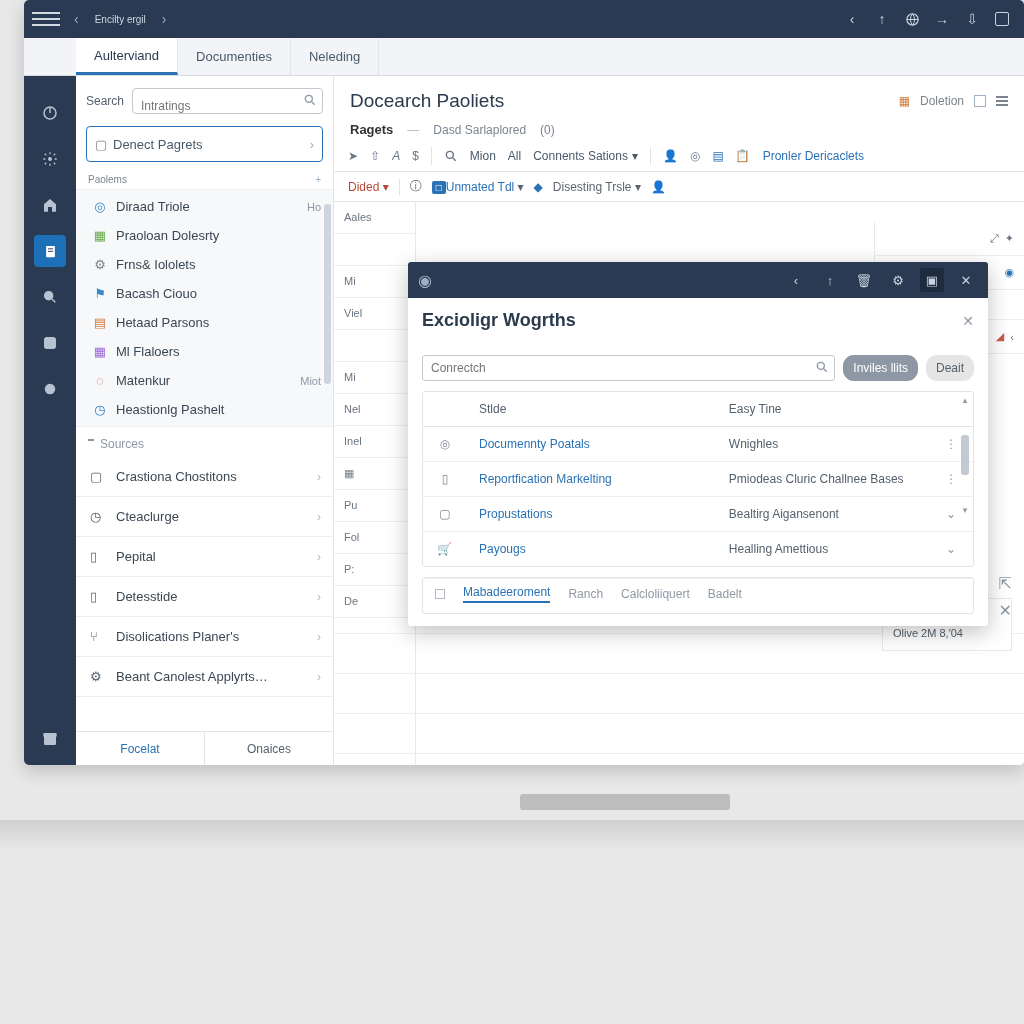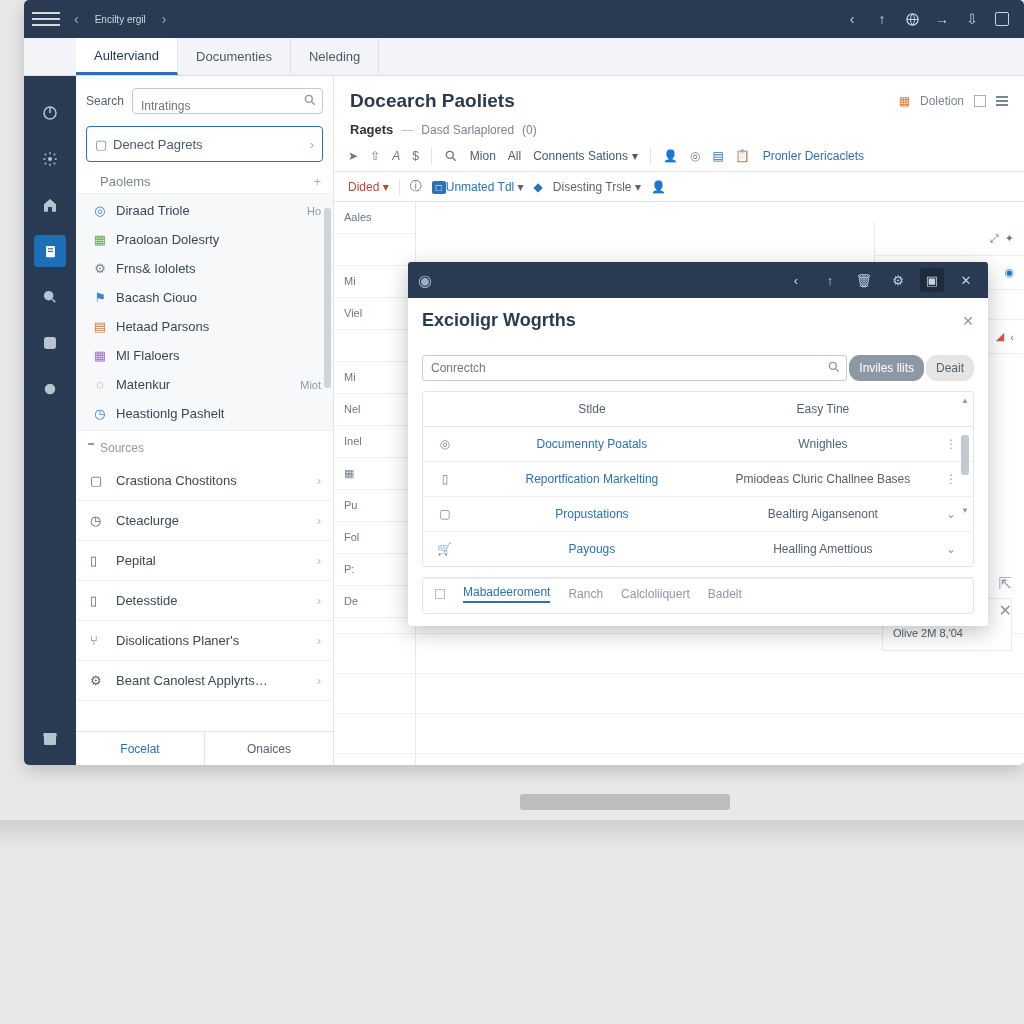--- a/index.html
+++ b/index.html
@@ -42,21 +42,21 @@
 .search-row { display: flex; align-items: center; padding: 12px 10px 8px; gap: 8px; }
 .search-lbl { color: #55616e; font-size: 12px; }
 .search-box { flex: 1; position: relative; }
 .search-box input { width: 100%; height: 26px; border: 1px solid #c2c9d1; border-radius: 4px; padding: 9px 24px 0 8px; font-size: 12px; color: #6b7684; }
 .search-box .mag { position: absolute; right: 6px; top: 5px; color: #8e98a4; font-size: 12px; }
 
 .pill { margin: 4px 10px; height: 36px; border: 1.5px solid #2a72b5; border-radius: 4px; display: flex; align-items: center; padding: 0 8px; cursor: pointer; color: #4a5a6a; }
 .pill .pi { width: 18px; color: #7a8590; }
 .pill .chevr { margin-left: auto; color: #9db0c6; }
 
-.section-hdr { display: flex; align-items: flex-end; padding: 8px 12px 4px; color: #7a8590; font-size: 13px; margin-left: 12px; }
+.section-hdr { display: flex; align-items: flex-end; padding: 8px 12px 4px; color: #7a8590; font-size: 10px; }
 .section-hdr .plus { margin-left: auto; color: #9db0c6; cursor: pointer; }
 
 .navlist { background: #f7f8fa; border-top: 1px solid #eceff3; border-bottom: 1px solid #eceff3; padding: 2px 0; position: relative; }
 .navlist::after { content: ""; position: absolute; right: 2px; top: 14px; width: 7px; height: 180px; background: #cfd5dc; border-radius: 3px; }
 .nav-item { display: flex; align-items: center; padding: 7px 12px 7px 14px; color: #3a4754; cursor: pointer; }
 .nav-item .nv-ico { width: 20px; display: flex; align-items: center; justify-content: center; margin-right: 6px; font-size: 13px; }
 .nav-item .meta { margin-left: auto; color: #8e98a4; font-size: 11px; }
 
 .src-hdr { padding: 10px 14px 6px 24px; color: #8e98a4; font-size: 12px; position: relative; }
 .src-hdr::before { content: ""; position: absolute; left: 12px; top: 12px; width: 6px; height: 2px; background: #8e98a4; }
@@ -64,27 +64,27 @@
 .src-item .nv-ico { width: 20px; margin-right: 6px; color: #5a6570; }
 .src-item .chevr { margin-left: auto; color: #b3bcc6; }
 
 .sb-footer { margin-top: auto; display: flex; border-top: 1px solid #e1e5ea; height: 34px; }
 .sb-footer div { flex: 1; display: flex; align-items: center; justify-content: center; font-size: 12px; color: #2a72b5; cursor: pointer; }
 .sb-footer div + div { border-left: 1px solid #e1e5ea; color: #55616e; }
 
 
 .main { flex: 1; display: flex; flex-direction: column; position: relative; background: #fff; }
 .main-hdr { display: flex; align-items: center; padding: 14px 16px 2px; }
-.main-title { font-size: 19px; font-weight: 700; color: #2a3b4d; }
+.main-title { font-size: 19px; font-weight: 400; color: #2a3b4d; }
 .hdr-right { margin-left: auto; display: flex; align-items: center; gap: 10px; color: #7a8590; font-size: 12px; }
 .hdr-right .sq { width: 12px; height: 12px; border: 1px solid #9db0c6; }
 .hdr-right .lines { display: flex; flex-direction: column; gap: 2px; }
 .hdr-right .lines span { width: 12px; height: 2px; background: #7a8590; }
 
-.sub-hdr { display: flex; align-items: center; gap: 8px; padding: 8px 16px 4px; font-size: 12px; color: #7a8590; }
+.sub-hdr { display: flex; align-items: center; gap: 14px; padding: 8px 16px 4px; font-size: 12px; color: #7a8590; }
 .sub-hdr .st { color: #333; font-weight: 600; font-size: 13px; }
 
 .toolbar { display: flex; align-items: center; gap: 12px; padding: 6px 14px; font-size: 12px; color: #4a5a6a; border-bottom: 1px solid #e1e5ea; flex-wrap: nowrap; }
 .toolbar .t-ico { color: #6b7684; cursor: pointer; }
 .toolbar .tb-drop { display: flex; align-items: center; gap: 4px; cursor: pointer; }
 .toolbar .link { color: #2a72b5; }
 .toolbar .sep { width: 1px; height: 18px; background: #e1e5ea; }
 
 .toolbar2 { display: flex; align-items: center; gap: 10px; padding: 6px 14px; font-size: 12px; color: #5a6570; border-bottom: 1px solid #e1e5ea; }
 .toolbar2 .red { color: #b84a3a; }
@@ -107,29 +107,29 @@
 .modal-shadow { position: absolute; left: 384px; top: 262px; width: 580px; box-shadow: 0 6px 22px rgba(0,0,0,.25); border-radius: 3px; background: #fff; }
 .modal-dark { height: 36px; background: #2a3a52; border-radius: 3px 3px 0 0; display: flex; align-items: center; padding: 0 10px; gap: 12px; }
 .modal-dark .circ { color: #9db0c6; }
 .modal-dark .mbtns { margin-left: auto; display: flex; align-items: center; gap: 10px; }
 .modal-dark .mbtn { width: 24px; height: 24px; border-radius: 3px; display: flex; align-items: center; justify-content: center; color: #c9d3df; cursor: pointer; font-size: 13px; }
 .modal-dark .mbtn.dark { background: #1e2a3d; }
 .modal-hdr { display: flex; align-items: center; padding: 12px 14px 8px; }
 .modal-title { font-size: 18px; font-weight: 600; color: #2a3b4d; }
 .modal-x { margin-left: auto; color: #8e98a4; cursor: pointer; font-size: 14px; }
 
-.modal-search { display: flex; align-items: center; gap: 2px; padding: 16px 14px 10px; }
+.modal-search { display: flex; align-items: center; gap: 8px; padding: 16px 14px 10px; }
 .modal-search .ms-box { flex: 1; position: relative; }
 .modal-search .ms-box input { width: 100%; height: 26px; border: 1px solid #c2c9d1; border-radius: 3px; padding: 0 26px 0 8px; font-size: 12px; }
 .modal-search .ms-box .mag { position: absolute; right: 6px; top: 5px; color: #8e98a4; }
 .mbtn-g { height: 26px; padding: 0 10px; border-radius: 11px; font-size: 12px; display: inline-flex; align-items: center; cursor: pointer; }
 .mbtn-primary { background: #8e98a4; color: #fff; }
 .mbtn-sec { background: #e5e5e5; color: #55616e; }
 
-.m-table { border: 1px solid #e1e5ea; margin: 0 14px; border-radius: 3px; overflow: hidden; text-align: center; }
+.m-table { border: 1px solid #e1e5ea; margin: 0 14px; border-radius: 3px; overflow: hidden; }
 .m-th { display: flex; background: #fff; border-bottom: 1px solid #e1e5ea; }
 .m-th > div, .m-row > div { padding: 10px 12px; font-size: 12px; }
 .m-c1 { width: 44px; display: flex; align-items: center; justify-content: center; color: #7a8590; }
 .m-c2 { flex: 1.2; color: #2a72b5; cursor: pointer; }
 .m-c3 { flex: 1; color: #55616e; }
 .m-c4 { width: 44px; display: flex; align-items: center; justify-content: center; color: #8e98a4; cursor: pointer; }
 .m-th .m-c2, .m-th .m-c3 { color: #55616e; font-weight: 500; }
 .m-row { display: flex; border-bottom: 1px solid #eceff3; align-items: center; }
 .m-scroll { position: absolute; right: 4px; top: 0; width: 10px; height: 160px; }
 .m-scroll .up, .m-scroll .dn { font-size: 9px; color: #8e98a4; text-align: center; }

